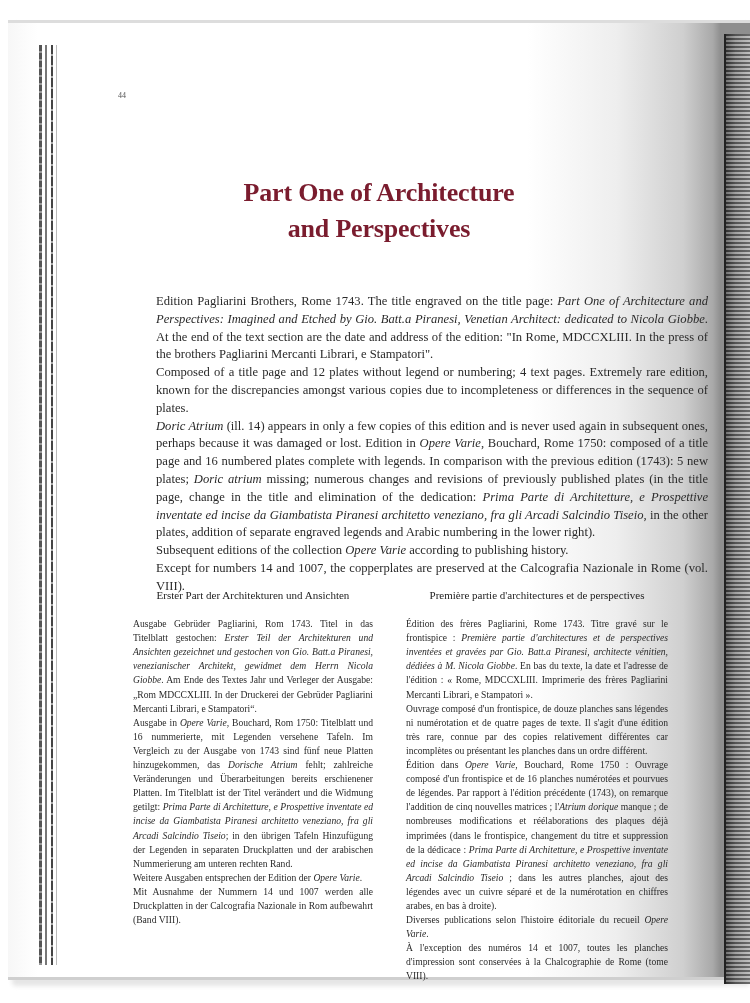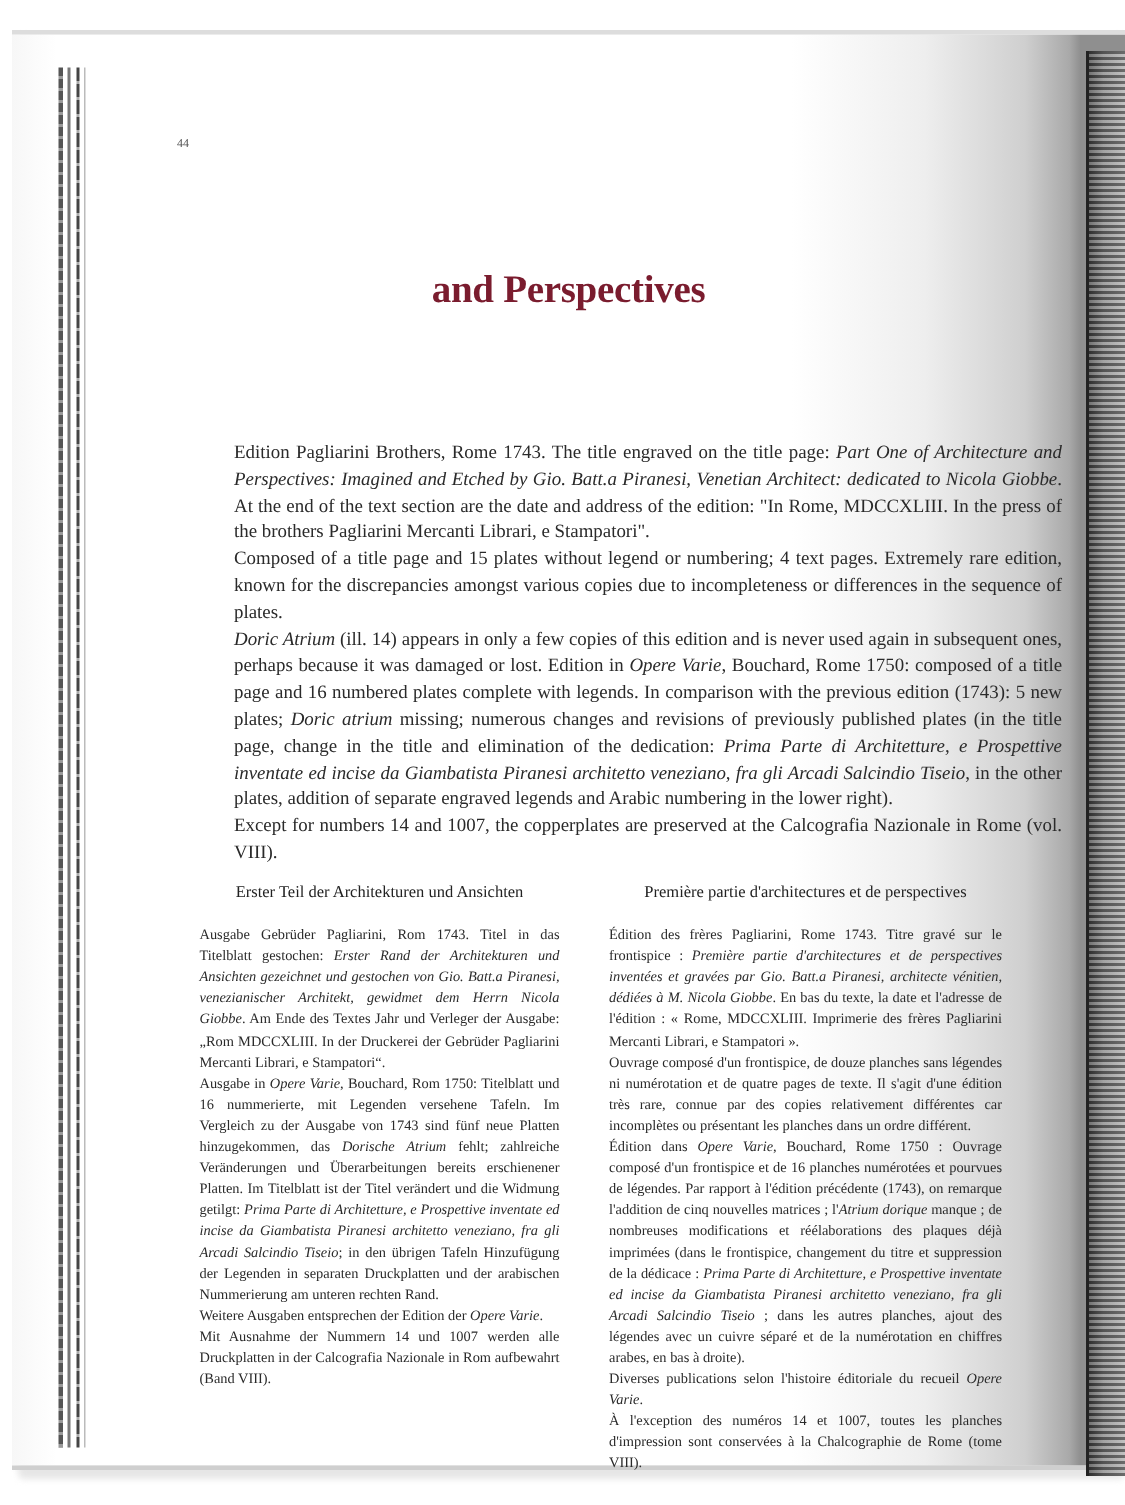--- a/index.html
+++ b/index.html
@@ -52,34 +52,36 @@
     <div class="edge-stripes">
       <div class="stripe s1"></div>
       <div class="stripe s2"></div>
       <div class="stripe s3"></div>
       <div class="stripe s4"></div>
     </div>
 
     <div class="page-number">44</div>
 
     <h1 class="title">
+      <span>Part One of Architecture</span>
       <span>and Perspectives</span>
     </h1>
 
     <div class="main-text">
         <p>Edition Pagliarini Brothers, Rome 1743. The title engraved on the title page: <i>Part One of Architecture and Perspectives: Imagined and Etched by Gio. Batt.a Piranesi, Venetian Architect: dedicated to Nicola Giobbe</i>. At the end of the text section are the date and address of the edition: "In Rome, MDCCXLIII. In the press of the brothers Pagliarini Mercanti Librari, e Stampatori".</p>
-        <p>Composed of a title page and 15 plates without legend or numbering; 4 text pages. Extremely rare edition, known for the discrepancies amongst various copies due to incompleteness or differences in the sequence of plates.</p>
+        <p>Composed of a title page and 12 plates without legend or numbering; 4 text pages. Extremely rare edition, known for the discrepancies amongst various copies due to incompleteness or differences in the sequence of plates.</p>
         <p><i>Doric Atrium</i> (ill. 14) appears in only a few copies of this edition and is never used again in subsequent ones, perhaps because it was damaged or lost. Edition in <i>Opere Varie</i>, Bouchard, Rome 1750: composed of a title page and 16 numbered plates complete with legends. In comparison with the previous edition (1743): 5 new plates; <i>Doric atrium</i> missing; numerous changes and revisions of previously published plates (in the title page, change in the title and elimination of the dedication: <i>Prima Parte di Architetture, e Prospettive inventate ed incise da Giambatista Piranesi architetto veneziano, fra gli Arcadi Salcindio Tiseio</i>, in the other plates, addition of separate engraved legends and Arabic numbering in the lower right).</p>
+        <p>Subsequent editions of the collection <i>Opere Varie</i> according to publishing history.</p>
         <p>Except for numbers 14 and 1007, the copperplates are preserved at the Calcografia Nazionale in Rome (vol. VIII).</p>
       </div>
 
     <div class="col col-de">
-      <h2>Erster Teil der Architekturen und Ansichten</h2>
+      <h2>Erster Part der Architekturen und Ansichten</h2>
       <div>
-          <p>Ausgabe Gebrüder Pagliarini, Rom 1743. Titel in das Titelblatt gestochen: <i>Erster Rand der Architekturen und Ansichten gezeichnet und gestochen von Gio. Batt.a Piranesi, venezianischer Architekt, gewidmet dem Herrn Nicola Giobbe</i>. Am Ende des Textes Jahr und Verleger der Ausgabe: „Rom MDCCXLIII. In der Druckerei der Gebrüder Pagliarini Mercanti Librari, e Stampatori“.</p>
+          <p>Ausgabe Gebrüder Pagliarini, Rom 1743. Titel in das Titelblatt gestochen: <i>Erster Teil der Architekturen und Ansichten gezeichnet und gestochen von Gio. Batt.a Piranesi, venezianischer Architekt, gewidmet dem Herrn Nicola Giobbe</i>. Am Ende des Textes Jahr und Verleger der Ausgabe: „Rom MDCCXLIII. In der Druckerei der Gebrüder Pagliarini Mercanti Librari, e Stampatori“.</p>
           <p>Ausgabe in <i>Opere Varie</i>, Bouchard, Rom 1750: Titelblatt und 16 nummerierte, mit Legenden versehene Tafeln. Im Vergleich zu der Ausgabe von 1743 sind fünf neue Platten hinzugekommen, das <i>Dorische Atrium</i> fehlt; zahlreiche Veränderungen und Überarbeitungen bereits erschienener Platten. Im Titelblatt ist der Titel verändert und die Widmung getilgt: <i>Prima Parte di Architetture, e Prospettive inventate ed incise da Giambatista Piranesi architetto veneziano, fra gli Arcadi Salcindio Tiseio</i>; in den übrigen Tafeln Hinzufügung der Legenden in separaten Druckplatten und der arabischen Nummerierung am unteren rechten Rand.</p>
           <p>Weitere Ausgaben entsprechen der Edition der <i>Opere Varie</i>.</p>
           <p>Mit Ausnahme der Nummern 14 und 1007 werden alle Druckplatten in der Calcografia Nazionale in Rom aufbewahrt (Band VIII).</p>
         </div>
     </div>
 
     <div class="col col-fr">
       <h2>Première partie d'architectures et de perspectives</h2>
       <div>
           <p>Édition des frères Pagliarini, Rome 1743. Titre gravé sur le frontispice : <i>Première partie d'architectures et de perspectives inventées et gravées par Gio. Batt.a Piranesi, architecte vénitien, dédiées à M. Nicola Giobbe</i>. En bas du texte, la date et l'adresse de l'édition : « Rome, MDCCXLIII. Imprimerie des frères Pagliarini Mercanti Librari, e Stampatori ».</p>

